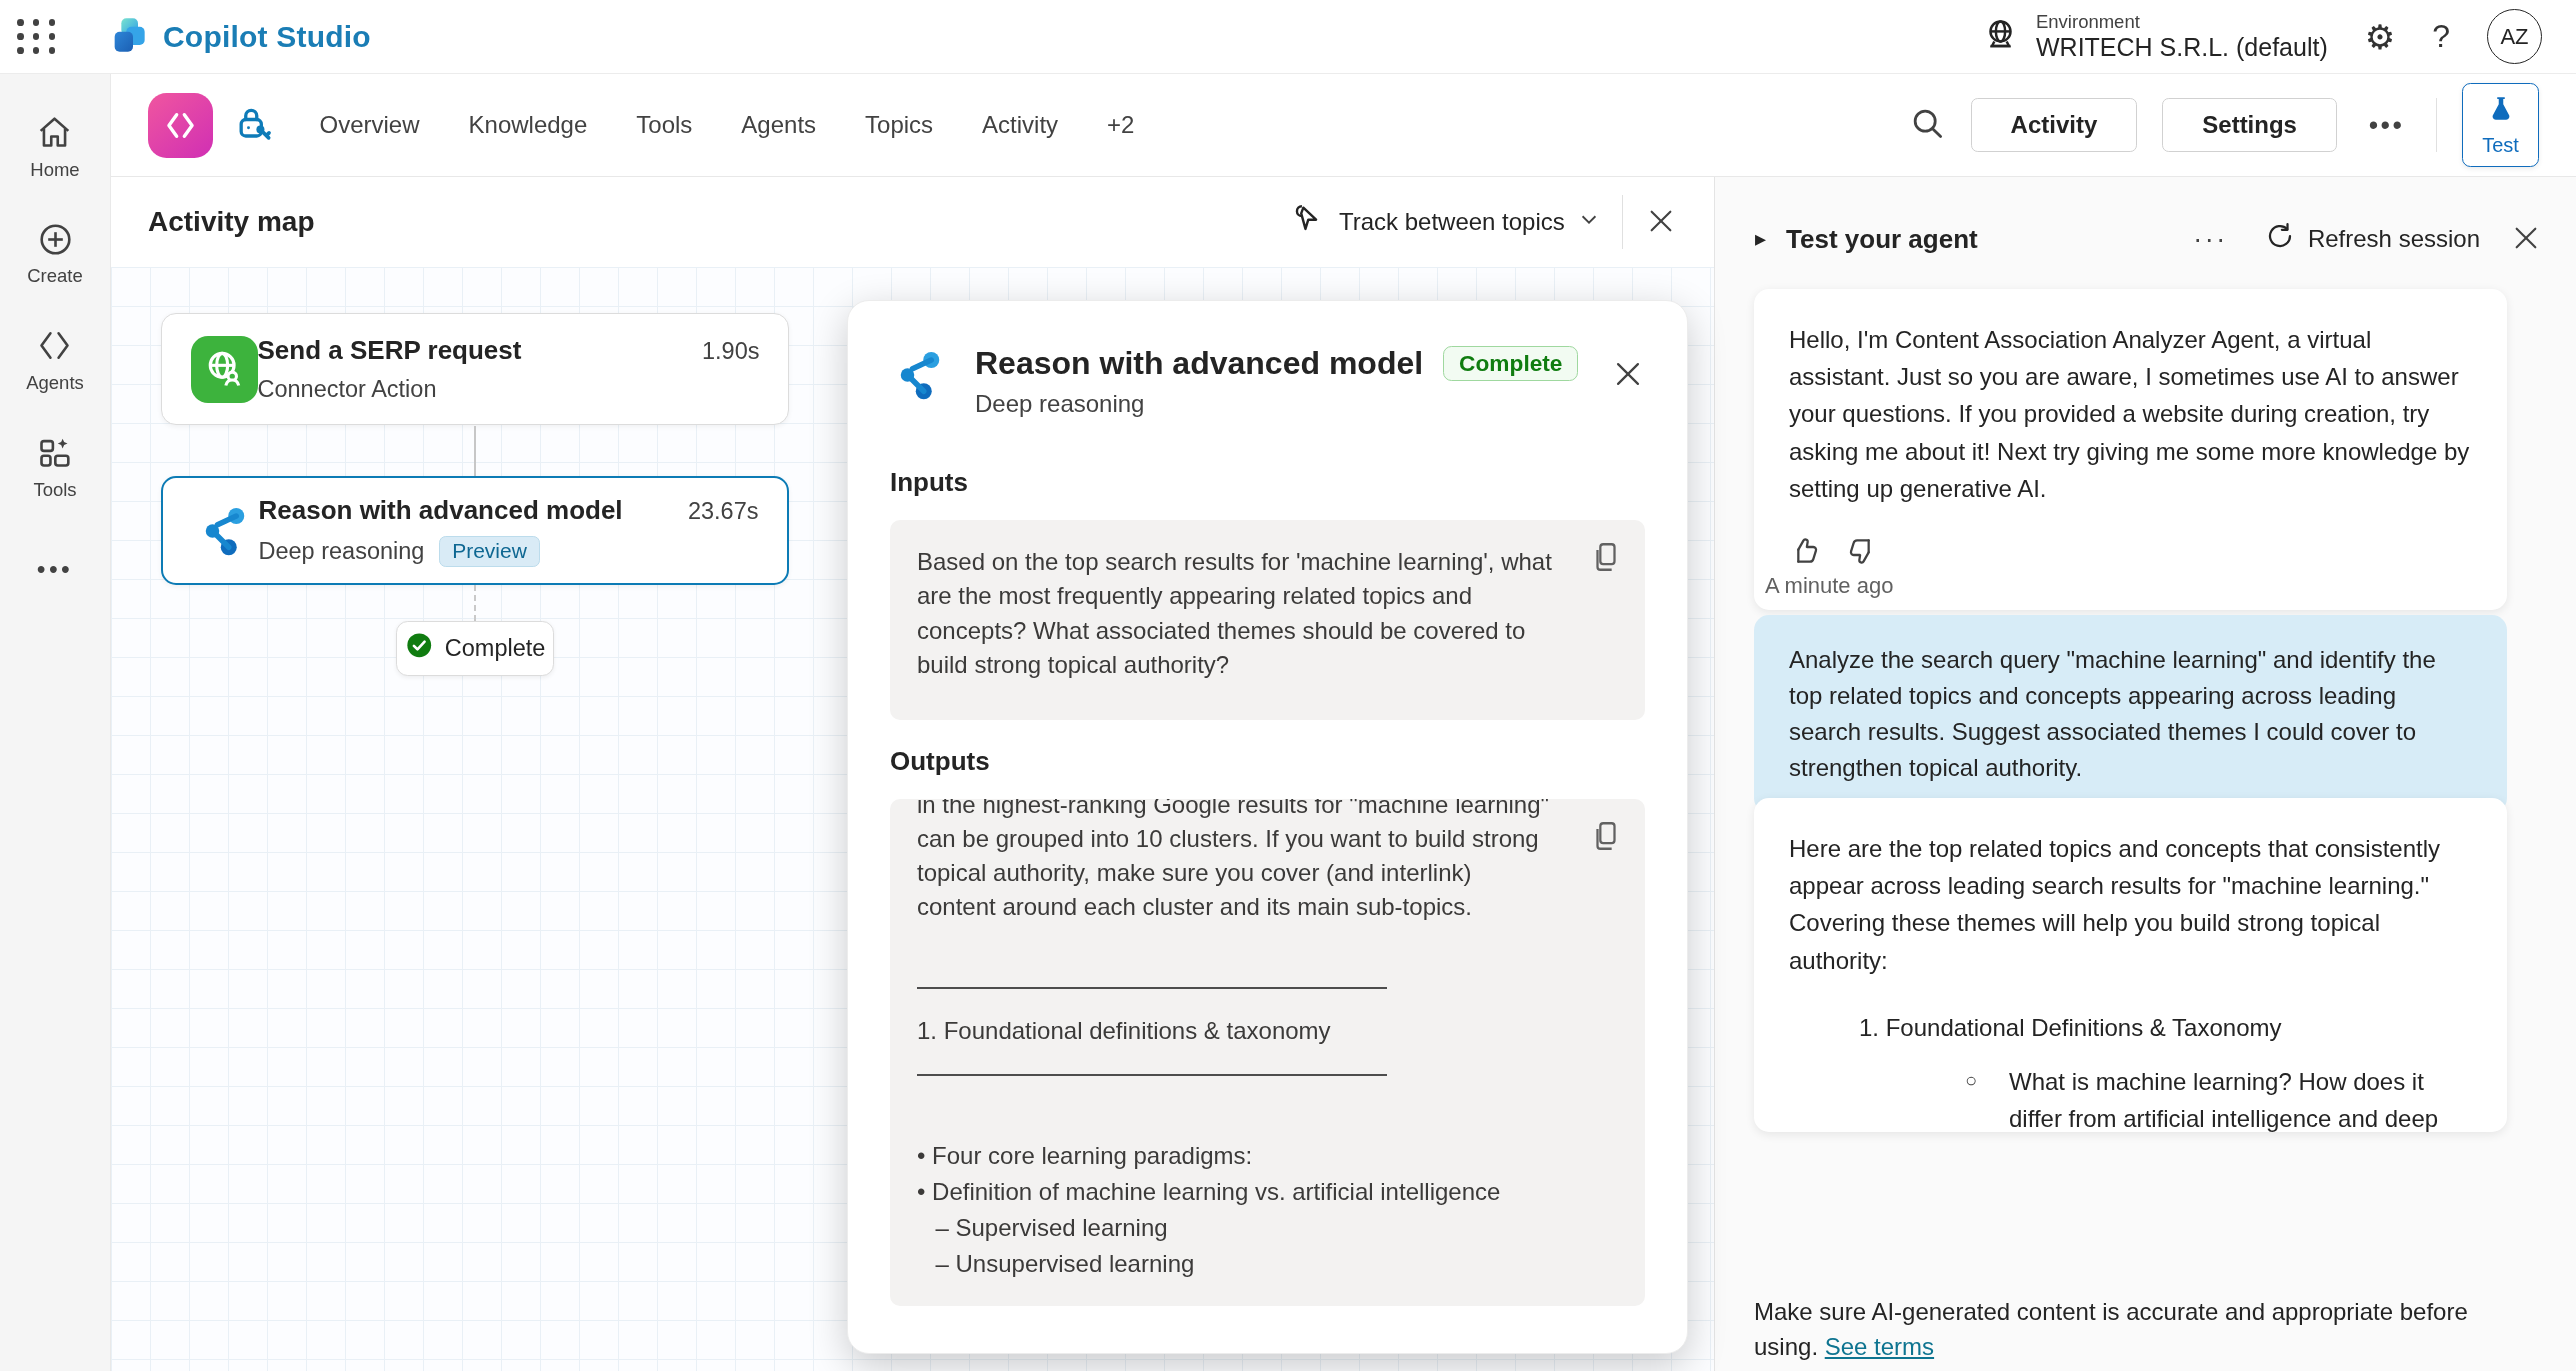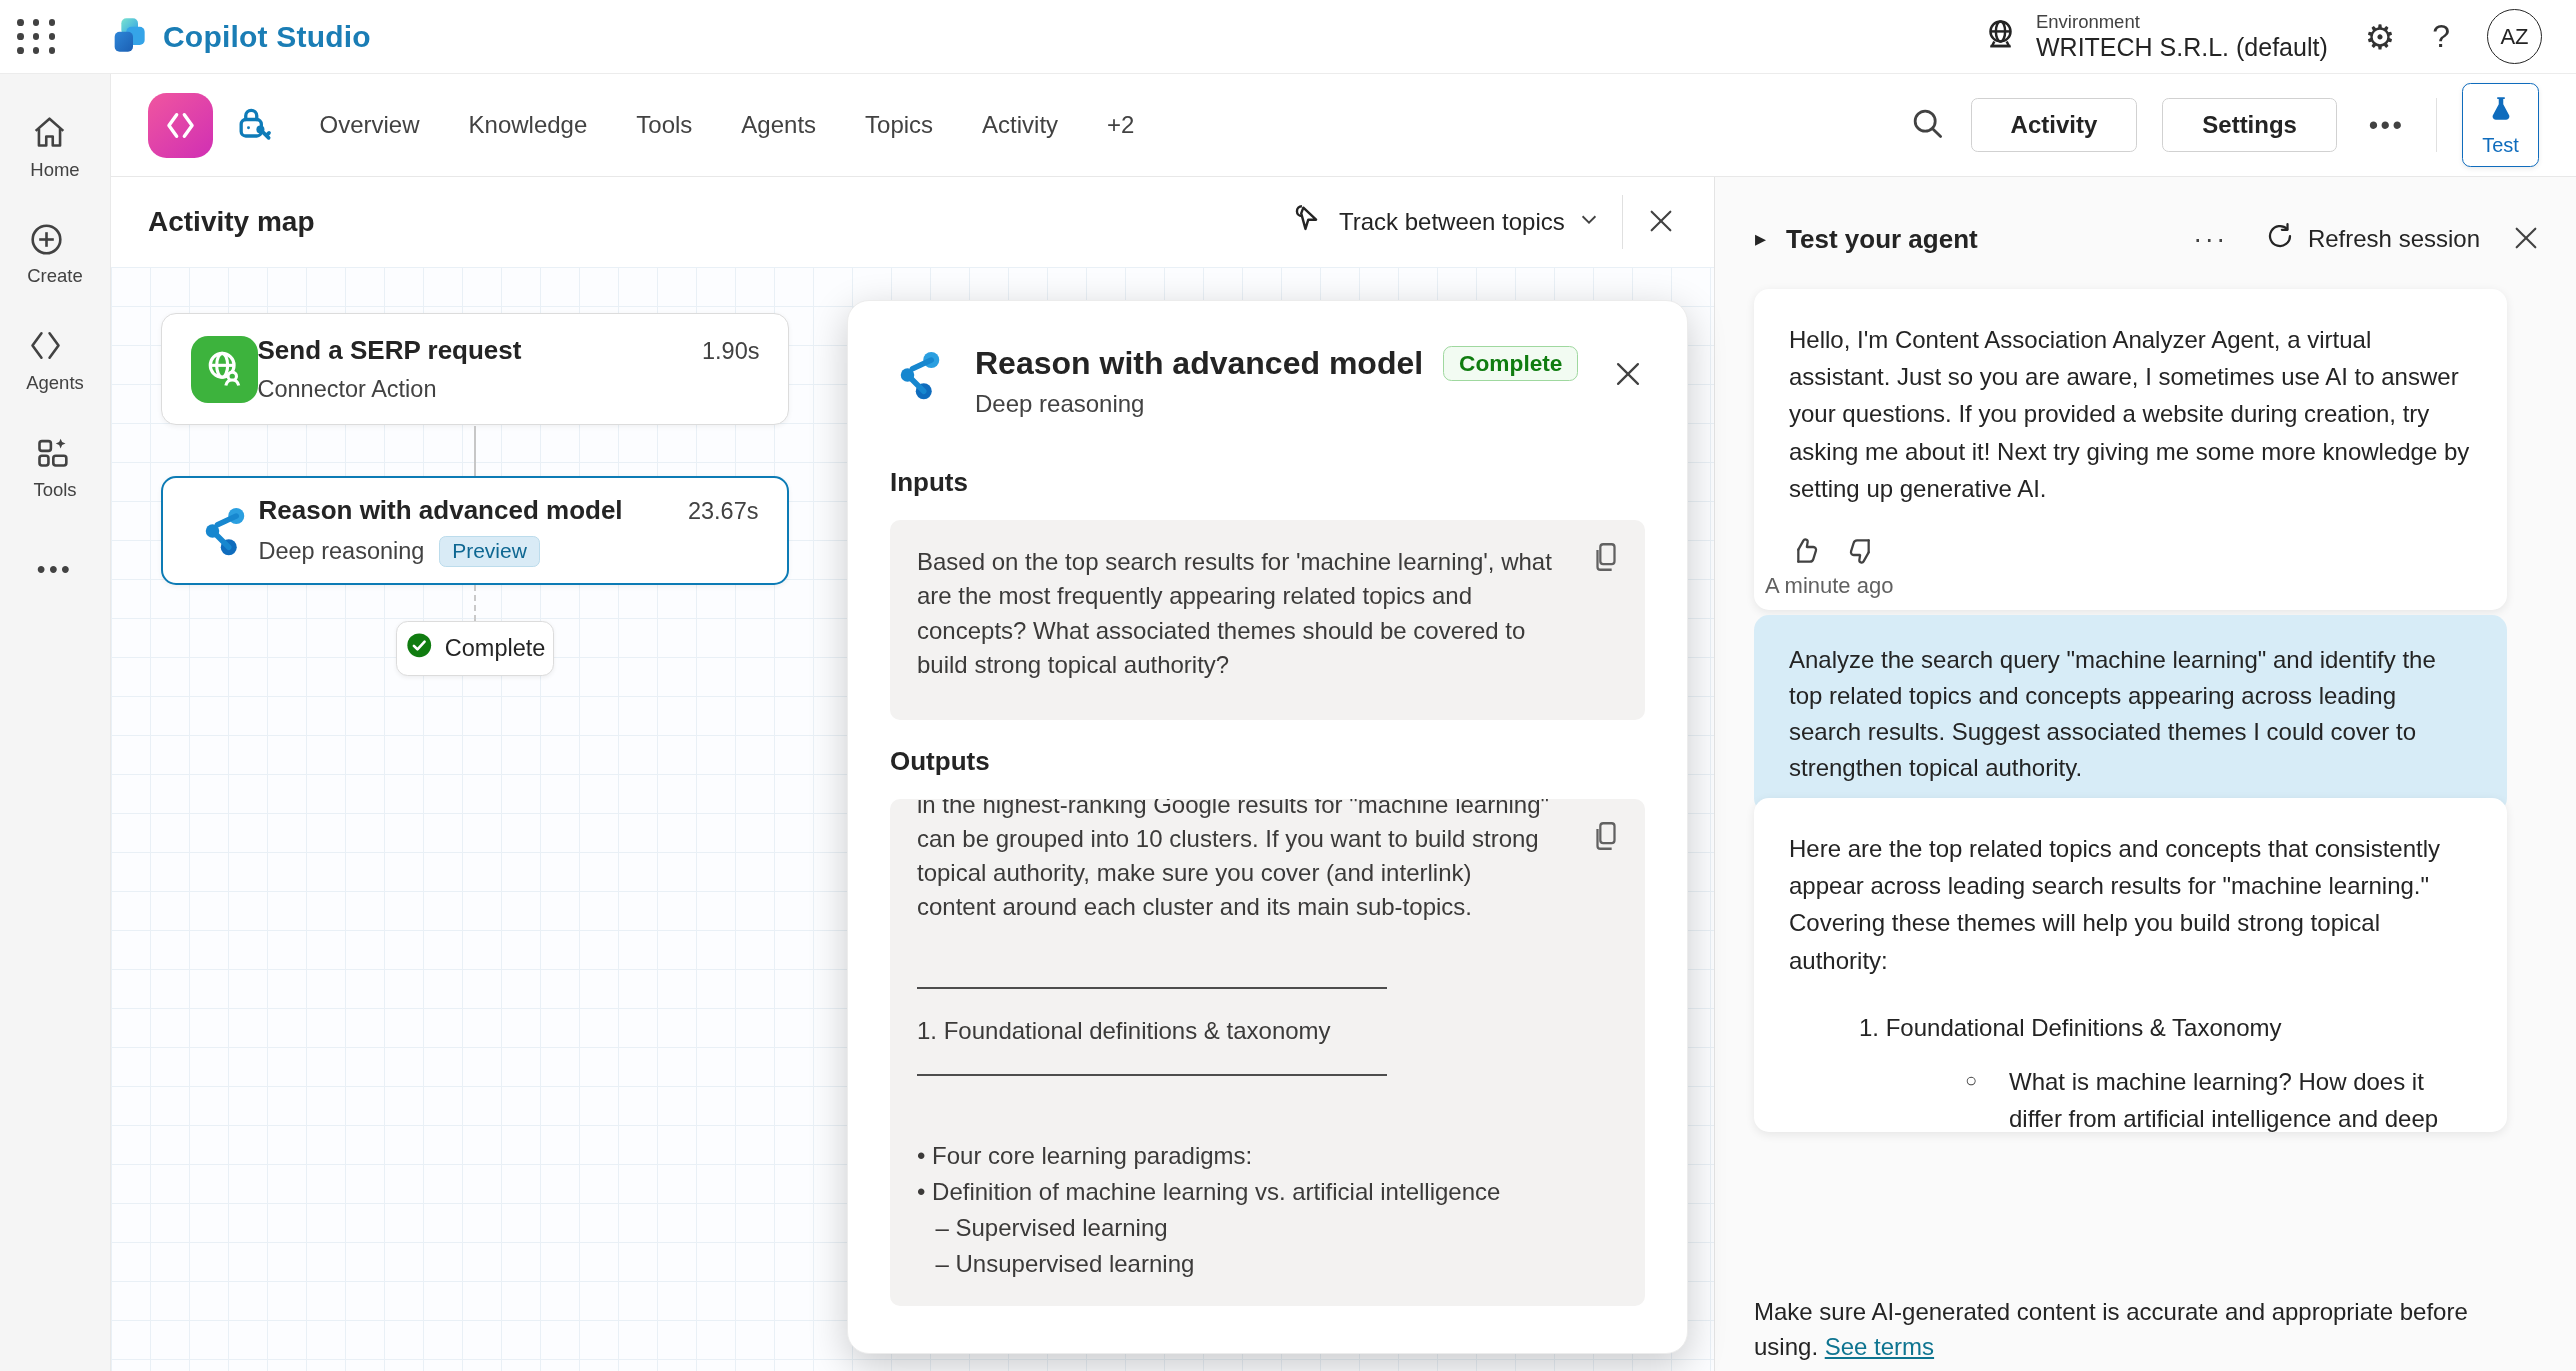--- a/index.html
+++ b/index.html
@@ -21,21 +21,21 @@
   .env-label { font-size:18.5px; color:#424242; }
   .env-name { font-size:25px; color:#242424; }
   .top-icon { font-size:34px; color:#333; cursor:pointer; line-height:1; }
   .help-icon { font-size:32px; color:#333; cursor:pointer; font-weight:normal; }
   .avatar { width:55px; height:55px; border-radius:50%; border:1.7px solid #242424; display:flex;
             align-items:center; justify-content:center; font-size:22px; color:#242424; background:#fff; cursor:pointer; }
 
   
   .rail { position:absolute; top:74px; left:0; width:111px; bottom:0; background:#f5f5f5;
           border-right:0.8px solid #e9e9e9; display:flex; flex-direction:column; align-items:center; z-index:25; }
-  .rail-item { margin-top:39px; display:flex; flex-direction:column; gap:6.7px; cursor:pointer; }
+  .rail-item { margin-top:39px; display:flex; flex-direction:column; align-items:center; gap:6.7px; cursor:pointer; }
   .rail-item svg { display:block; }
   .rail-label { font-size:18.5px; color:#424242; }
   .rail-more { margin-top:54px; color:#424242; font-size:25px; letter-spacing:3.4px; cursor:pointer; }
 
   
   .agent-header { position:absolute; top:74px; left:111px; right:0; height:103px; background:#fff;
                   border-bottom:0.8px solid #e8e8e8; display:flex; align-items:center; padding:0 37px; z-index:20; }
   .agent-avatar { width:65px; height:65px; border-radius:18.5px; background:linear-gradient(140deg,#f0569f 0%,#e332bbic 100%);
                   background:linear-gradient(140deg,#f0569f 0%,#d02fb4 100%);
                   display:flex; align-items:center; justify-content:center; flex:0 0 auto; }

